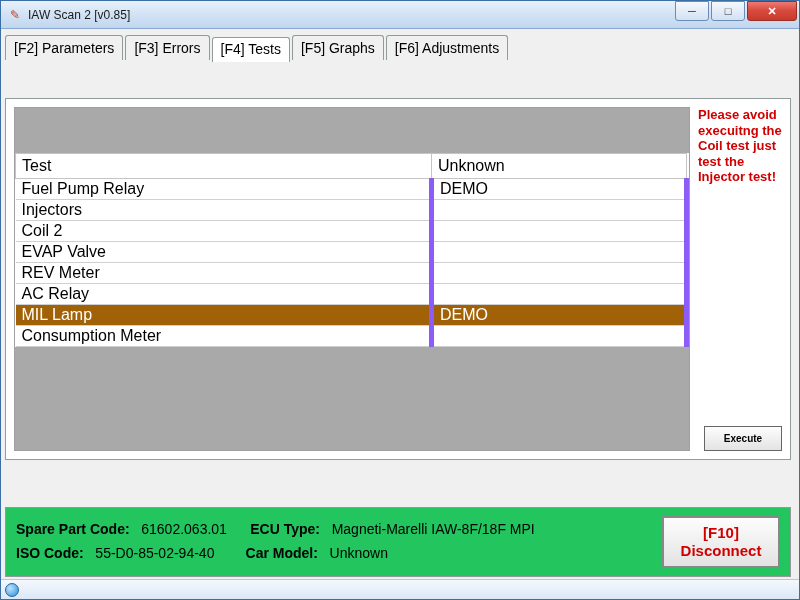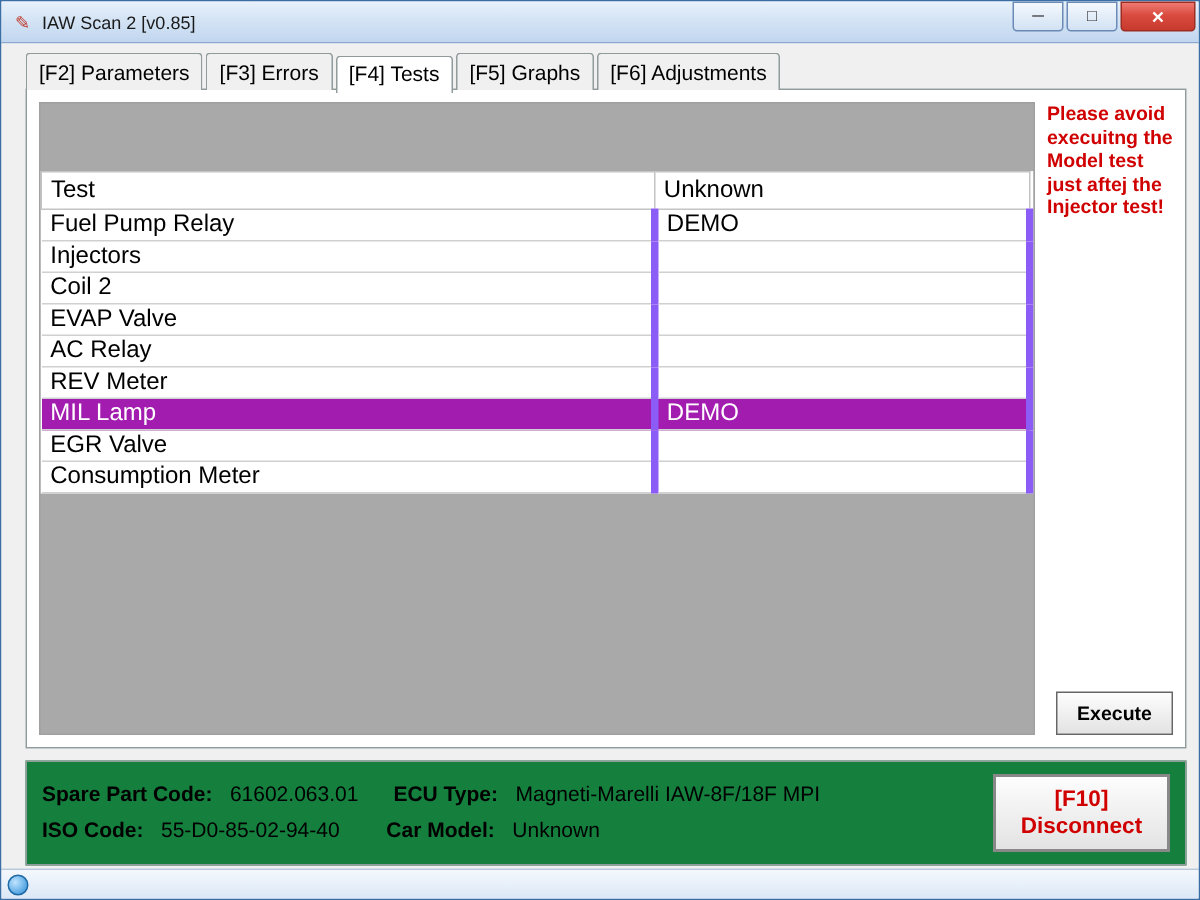--- a/index.html
+++ b/index.html
@@ -52,21 +52,22 @@
     width: 50px;
     background: linear-gradient(to bottom,#f07a72,#d94b3f 45%,#c93a2e);
     color:#fff; font-weight:bold;
     border-color:#9b2d22;
   }
   .client {
     flex:1;
     background:#f0f0f0;
     display:flex;
     flex-direction:column;
-    padding: 6px 8px 2px 16px;
+    padding: 6px 8px 2px 4px;
+    gap: 39px;
   }
   .tabs-row {
     display:flex;
     gap:2px;
     margin-bottom:-1px;
     position:relative;
     z-index:2;
   }
   .tab {
     border:1px solid #919b9c;
@@ -119,49 +120,49 @@
     border:1px solid #c4c4c4;
     font-weight:normal;
   }
   table.tests td {
     padding:1px 6px;
     border-right:5px solid #8b5cf6;
     border-bottom:1px solid #d0d0d0;
     height:21px;
   }
   tr.selected td {
-    background:#a21caf;
+    background:#a16207;
     color:#fff;
   }
   .tests-right {
     width:84px;
     display:flex;
     flex-direction:column;
   }
   .warning {
     color:#d00000;
     font-weight:bold;
     font-size:13px;
     line-height:1.2;
     flex:1;
   }
   .execute-btn {
     border:1px solid #666;
     background:linear-gradient(#fdfdfd,#e3e3e3);
     padding:6px 4px;
-    font-size:13px;
+    font-size:10px;
     font-weight:bold;
     cursor:pointer;
     width:78px;
     align-self:flex-end;
   }
   .footer-box {
     margin-top:8px;
     border:1px solid #919b9c;
-    background:#15803d;
+    background:#22c55e;
     padding:8px 10px;
     display:flex;
     align-items:center;
     gap:10px;
   }
   .footer-info {
     flex:1;
     font-size:14px;
     line-height:1.7;
   }
@@ -237,45 +238,41 @@
                 </tr>
                 <tr>
                   <td>Coil 2</td>
                   <td></td>
                 </tr>
                 <tr>
                   <td>EVAP Valve</td>
                   <td></td>
                 </tr>
                 <tr>
+                  <td>REV Meter</td>
+                  <td></td>
+                </tr>
+                <tr>
                   <td>AC Relay</td>
-                  <td></td>
-                </tr>
-                <tr>
-                  <td>REV Meter</td>
                   <td></td>
                 </tr>
                 <tr class="selected">
                   <td>MIL Lamp</td>
                   <td>DEMO</td>
-                </tr>
-                <tr>
-                  <td>EGR Valve</td>
-                  <td></td>
                 </tr>
                 <tr>
                   <td>Consumption Meter</td>
                   <td></td>
                 </tr>
               </tbody>
           </table>
         </div>
       </div>
       <div class="tests-right">
-        <div class="warning">Please avoid execuitng the Model test just aftej the Injector test!</div>
+        <div class="warning">Please avoid execuitng the Coil test just test the Injector test!</div>
         <button class="execute-btn">Execute</button>
       </div>
     </div>
 
     <div class="footer-box">
       <div class="footer-info">
         <div>
           <b>Spare Part Code:</b>
           &nbsp;&nbsp;<span>61602.063.01</span>
           &nbsp;&nbsp;&nbsp;&nbsp;

